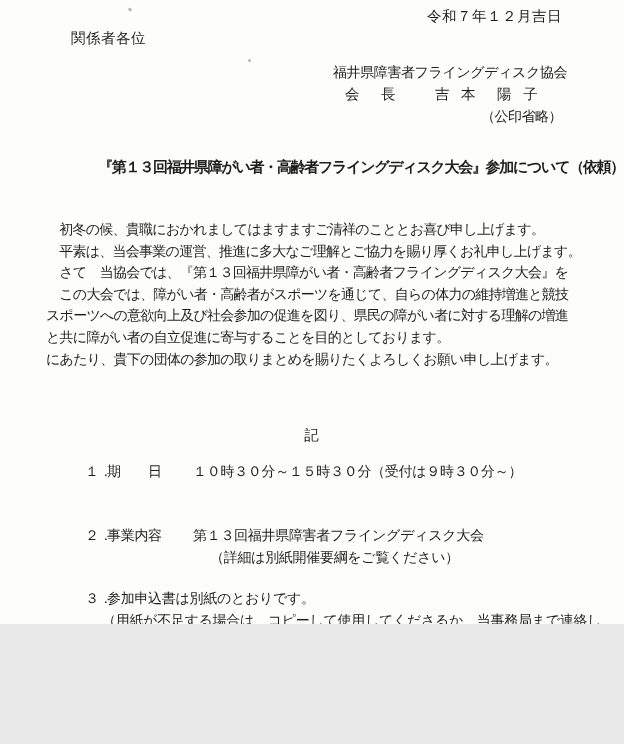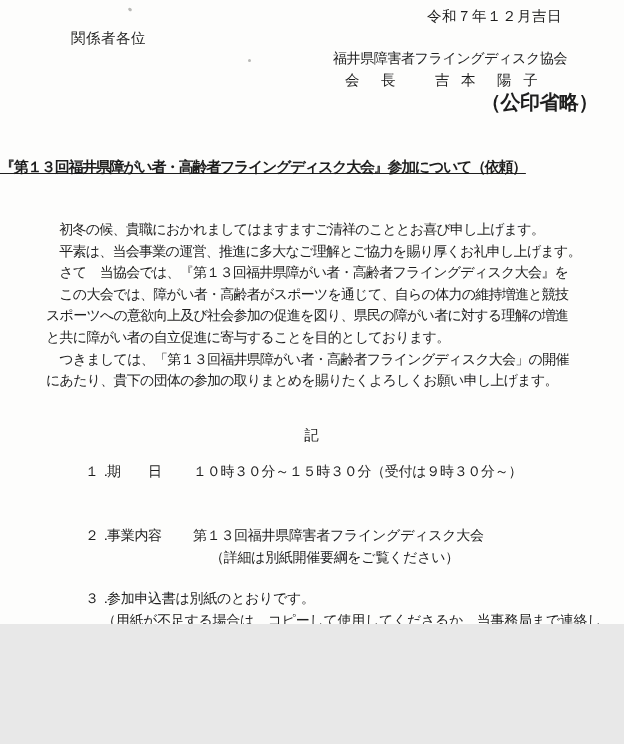--- a/index.html
+++ b/index.html
@@ -27,48 +27,46 @@
     font-size: 14.5px;
     letter-spacing: 0.5px;
   }
   .addressee {
     top: 29px;
     left: 71px;
     font-size: 14.5px;
     letter-spacing: 0.5px;
   }
   .sender-block {
-    top: 47px;
+    top: 61px;
     left: 333px;
     line-height: 22px;
   }
   .sender-org {
     font-size: 14px;
     letter-spacing: -0.4px;
   }
   .sender-role {
     font-size: 14.5px;
     margin-left: 12px;
     letter-spacing: 3.5px;
   }
   .sender-seal {
-    font-size: 20px;
+    font-size: 14px;
     margin-left: 148px;
     letter-spacing: -0.5px;
-    font-weight: bold;
   }
   .subject {
     top: 158px;
     left: 0;
     width: 100%;
-    text-align: left;
+    text-align: right;
     font-size: 15px;
     font-weight: 600;
     letter-spacing: -1.3px;
-    text-decoration: underline;
   }
   .body-block {
     top: 219px;
     left: 46px;
     width: 540px;
     font-size: 14px;
     letter-spacing: -0.75px;
     line-height: 21.6px;
   }
   .body-line { white-space: nowrap; }
@@ -128,21 +126,20 @@
 
   <div class="abs subject">『第１３回福井県障がい者・高齢者フライングディスク大会』参加について（依頼）</div>
 
   <div class="abs body-block">
     <div class="body-line">　初冬の候、貴職におかれましてはますますご清祥のこととお喜び申し上げます。</div>
     <div class="body-line">　平素は、当会事業の運営、推進に多大なご理解とご協力を賜り厚くお礼申し上げます。</div>
     <div class="body-line">　さて　当協会では、『第１３回福井県障がい者・高齢者フライングディスク大会』を</div>
     <div class="body-line">　この大会では、障がい者・高齢者がスポーツを通じて、自らの体力の維持増進と競技</div>
     <div class="body-line">スポーツへの意欲向上及び社会参加の促進を図り、県民の障がい者に対する理解の増進</div>
     <div class="body-line">と共に障がい者の自立促進に寄与することを目的としております。</div>
-    <div class="body-line">　つきましては、「第１３回福井県障がい者・高齢者フライングディスク大会」の開催</div>
     <div class="body-line">にあたり、貴下の団体の参加の取りまとめを賜りたくよろしくお願い申し上げます。</div>
   </div>
 
   <div class="abs record-marker">記</div>
 
   <div class="abs item item-1">
     <div class="item-head">
       <span class="item-num">１．</span>
       <span class="item-label">期　　日</span>
       <span class="item-content">

